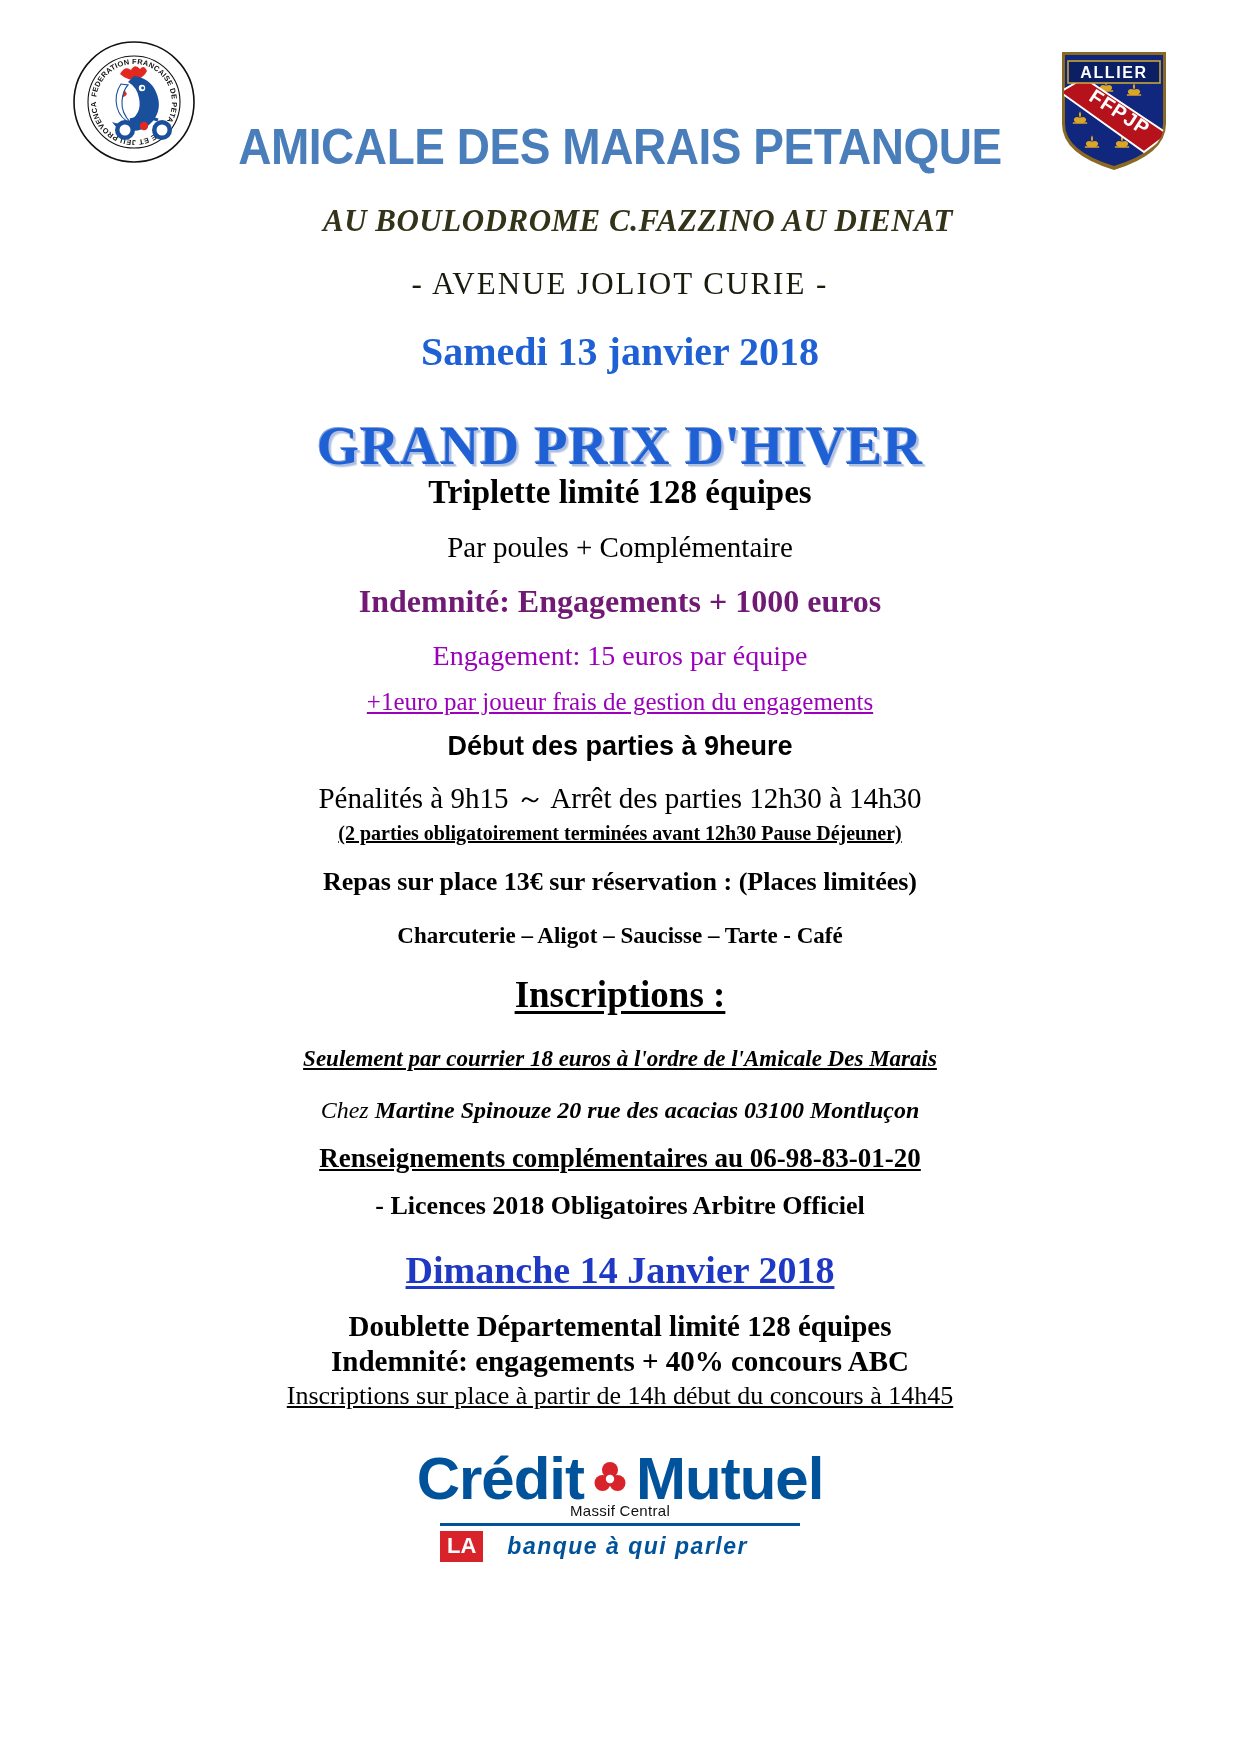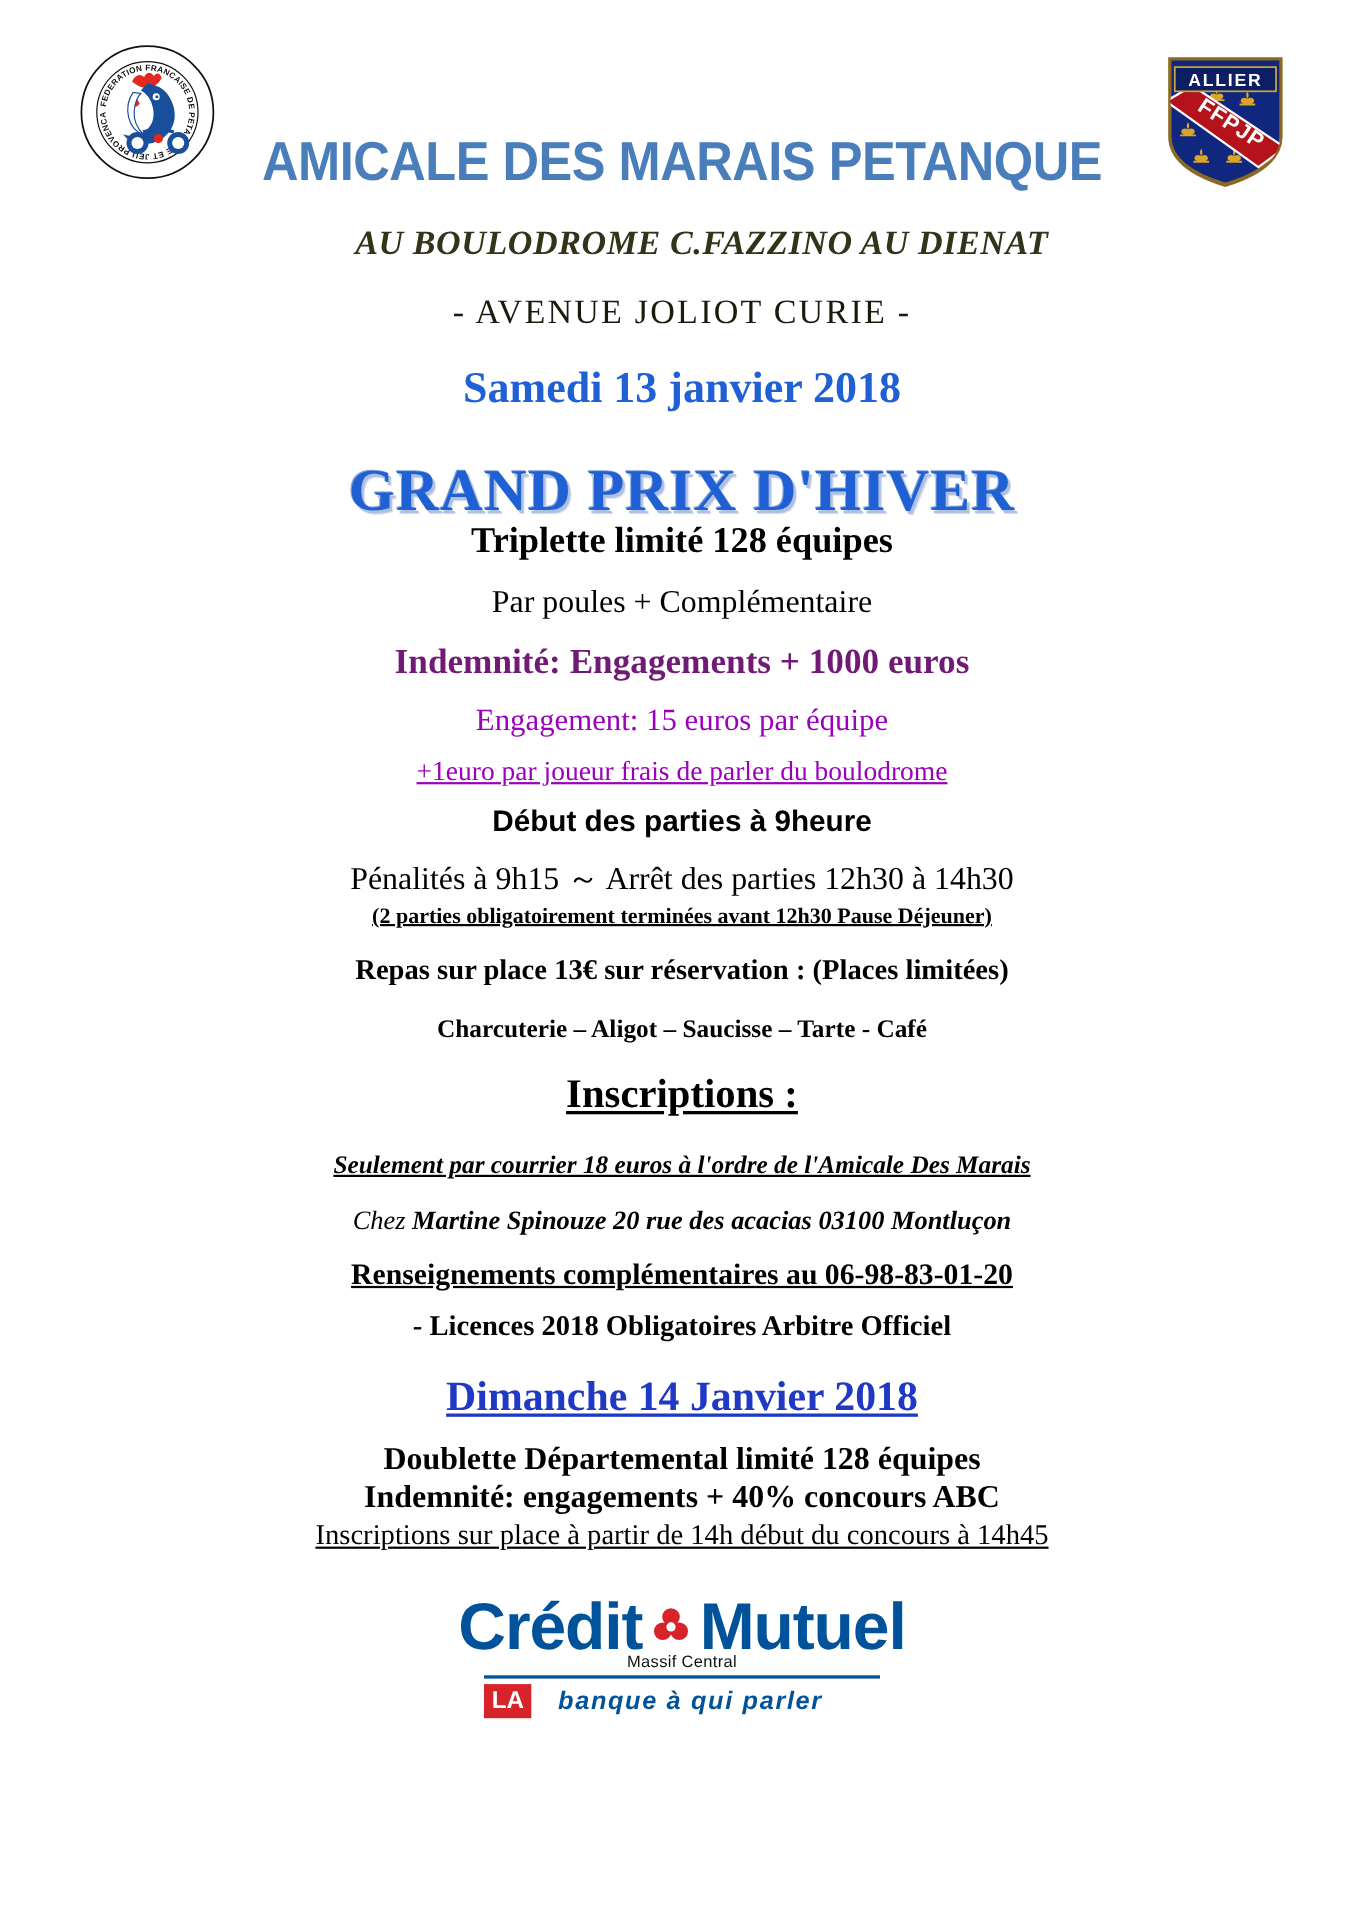--- a/index.html
+++ b/index.html
@@ -385,21 +385,21 @@
   <div class="main-club-title">AMICALE DES MARAIS PETANQUE</div>
   <div class="line-boulodrome">AU BOULODROME C.FAZZINO AU DIENAT</div>
   <div class="line-avenue">- AVENUE JOLIOT CURIE -</div>
   <div class="line-date-sam">Samedi 13 janvier 2018</div>
   <div class="line-grandprix">GRAND PRIX D'HIVER</div>
 
   <div class="ctr l-triplette">Triplette limité 128 équipes</div>
   <div class="ctr l-poules">Par poules + Complémentaire</div>
   <div class="ctr l-indemnite">Indemnité: Engagements + 1000 euros</div>
   <div class="ctr l-engagement">Engagement: 15 euros par équipe</div>
-  <div class="ctr l-euro-joueur"><span>+1euro par joueur frais de parler du boulodrome</span></div>
+  <div class="ctr l-euro-joueur"><span>+1euro par joueur frais de gestion du engagements</span></div>
   <div class="ctr l-debut">Début des parties à 9heure</div>
   <div class="ctr l-penalites">Pénalités à 9h15 ～ Arrêt des parties 12h30 à 14h30</div>
   <div class="ctr l-parenthese"><span>(2 parties obligatoirement terminées avant 12h30 Pause Déjeuner)</span></div>
   <div class="ctr l-repas">Repas sur place 13€ sur réservation : (Places limitées)</div>
   <div class="ctr l-menu">Charcuterie – Aligot – Saucisse – Tarte - Café</div>
 
   <div class="ctr l-inscriptions"><span>Inscriptions :</span></div>
   <div class="ctr l-courrier"><span>Seulement par courrier 18 euros à l'ordre de l'Amicale Des Marais</span></div>
   <div class="ctr l-chez"><span>Chez </span><b>Martine Spinouze 20 rue des acacias 03100 Montluçon</b></div>
   <div class="ctr l-renseignements"><span>Renseignements complémentaires au 06-98-83-01-20</span></div>

